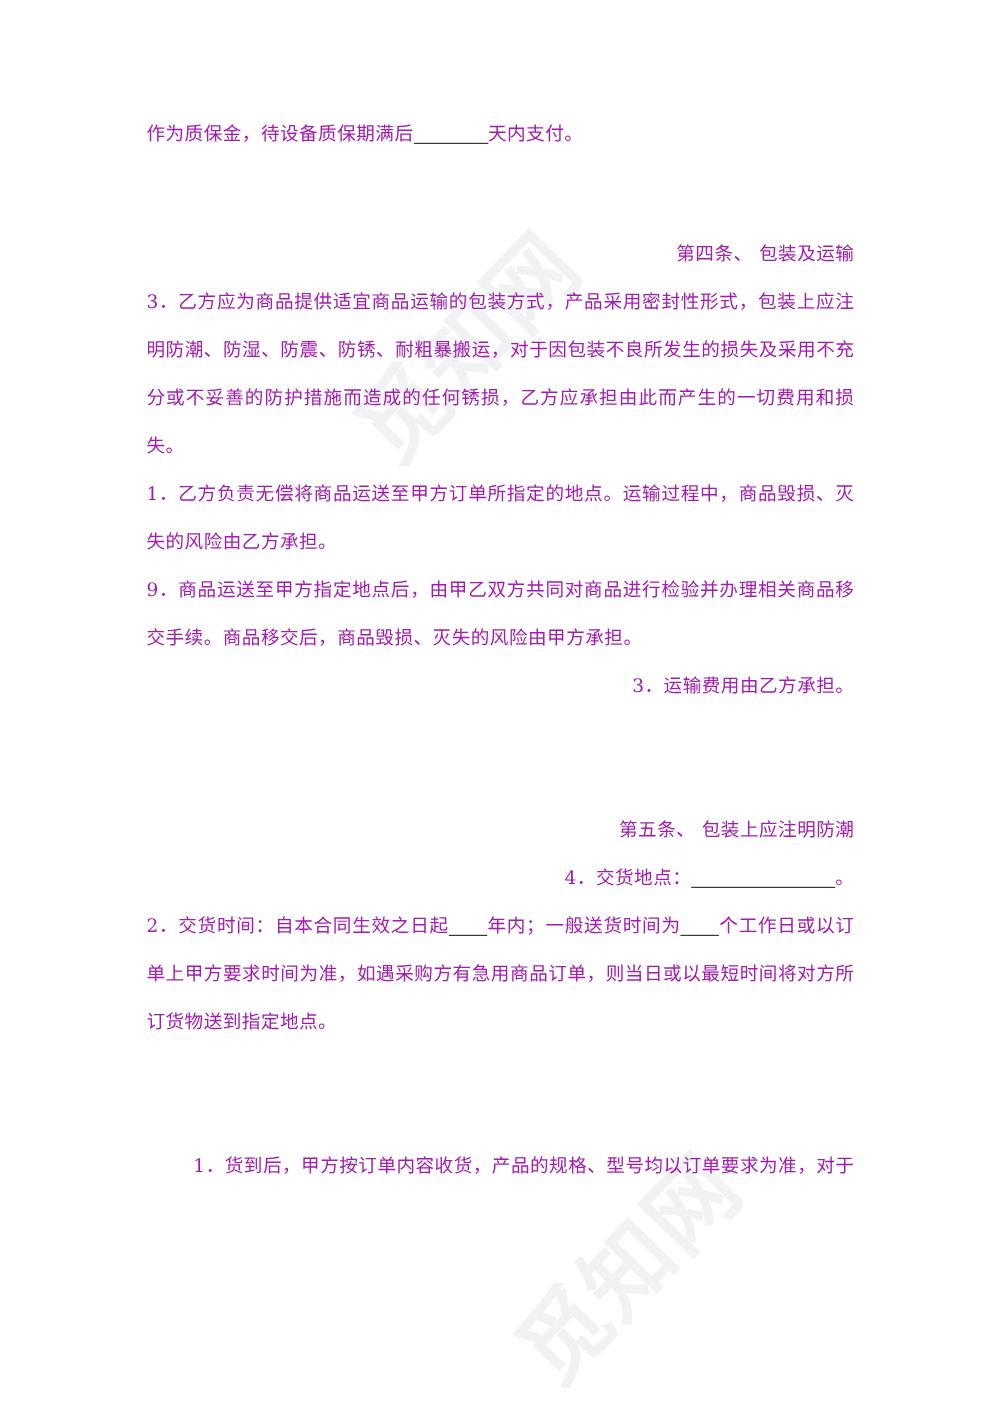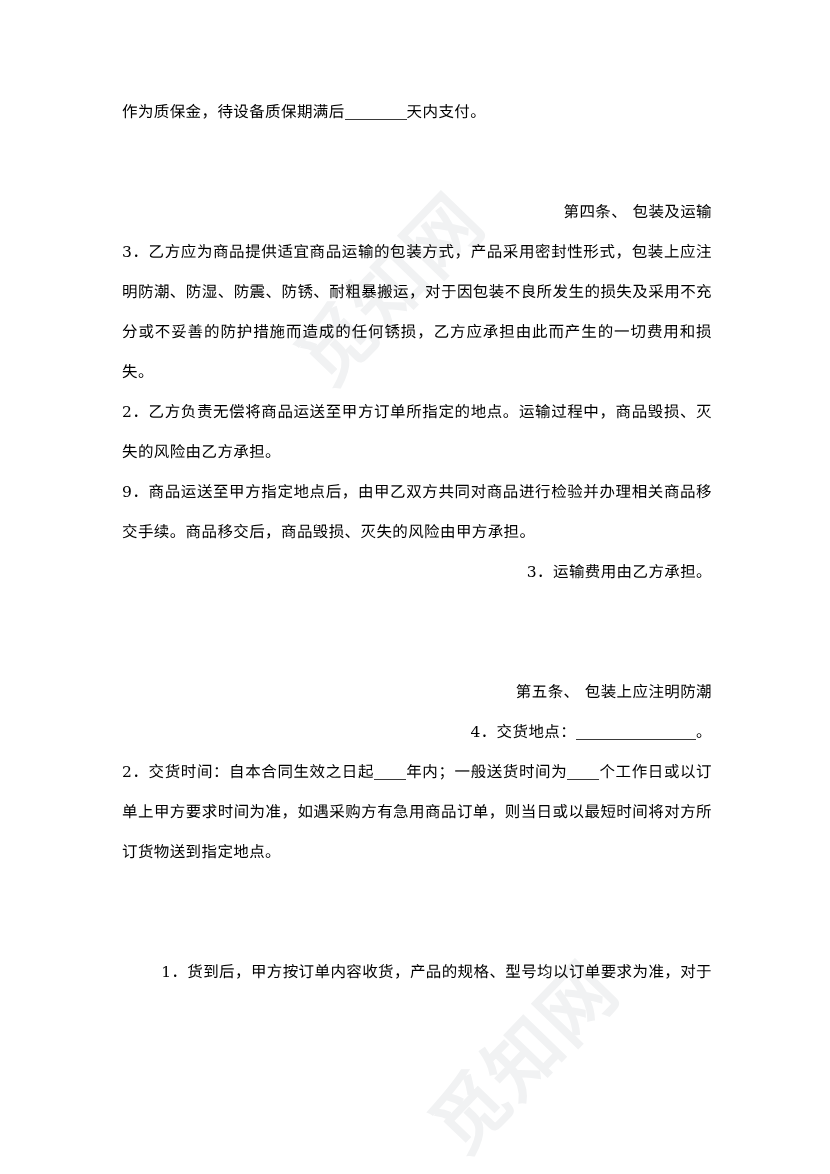--- a/index.html
+++ b/index.html
@@ -50,21 +50,21 @@
   
   #content {
     position: absolute;
     left: 122px;
     top: 92px;
     width: 590px;
     z-index: 2;
   }
 
   .para {
-    color: #000000;
+    color: #a21caf;
     font-size: 15.5px;
     line-height: 40px;
     text-align: justify;
     text-justify: inter-ideograph;
     margin: 0;
     letter-spacing: 0.4px;
   }
   .para.heading {
     text-align: right;
   }
@@ -99,21 +99,21 @@
 
     <p class="para"><span>作为质保金，待设备质保期满后</span><span class="blank w-mid"></span><span>天内支付。</span></p>
 
     <div class="spacer-line"></div>
     <div class="spacer-half"></div>
 
     <p class="para heading">第四条、 包装及运输</p>
 
     <p class="para">3．乙方应为商品提供适宜商品运输的包装方式，产品采用密封性形式，包装上应注明防潮、防湿、防震、防锈、耐粗暴搬运，对于因包装不良所发生的损失及采用不充分或不妥善的防护措施而造成的任何锈损，乙方应承担由此而产生的一切费用和损失。</p>
 
-    <p class="para">2．乙方负责无偿将商品运送至甲方订单所指定的地点。运输过程中，商品毁损、灭失的风险由乙方承担。</p>
+    <p class="para">1．乙方负责无偿将商品运送至甲方订单所指定的地点。运输过程中，商品毁损、灭失的风险由乙方承担。</p>
 
     <p class="para">9．商品运送至甲方指定地点后，由甲乙双方共同对商品进行检验并办理相关商品移交手续。商品移交后，商品毁损、灭失的风险由甲方承担。</p>
 
     <p class="para heading">3．运输费用由乙方承担。</p>
 
     <div class="spacer-line"></div>
     <div class="spacer-line"></div>
 
     <p class="para heading">第五条、 包装上应注明防潮</p>
 

